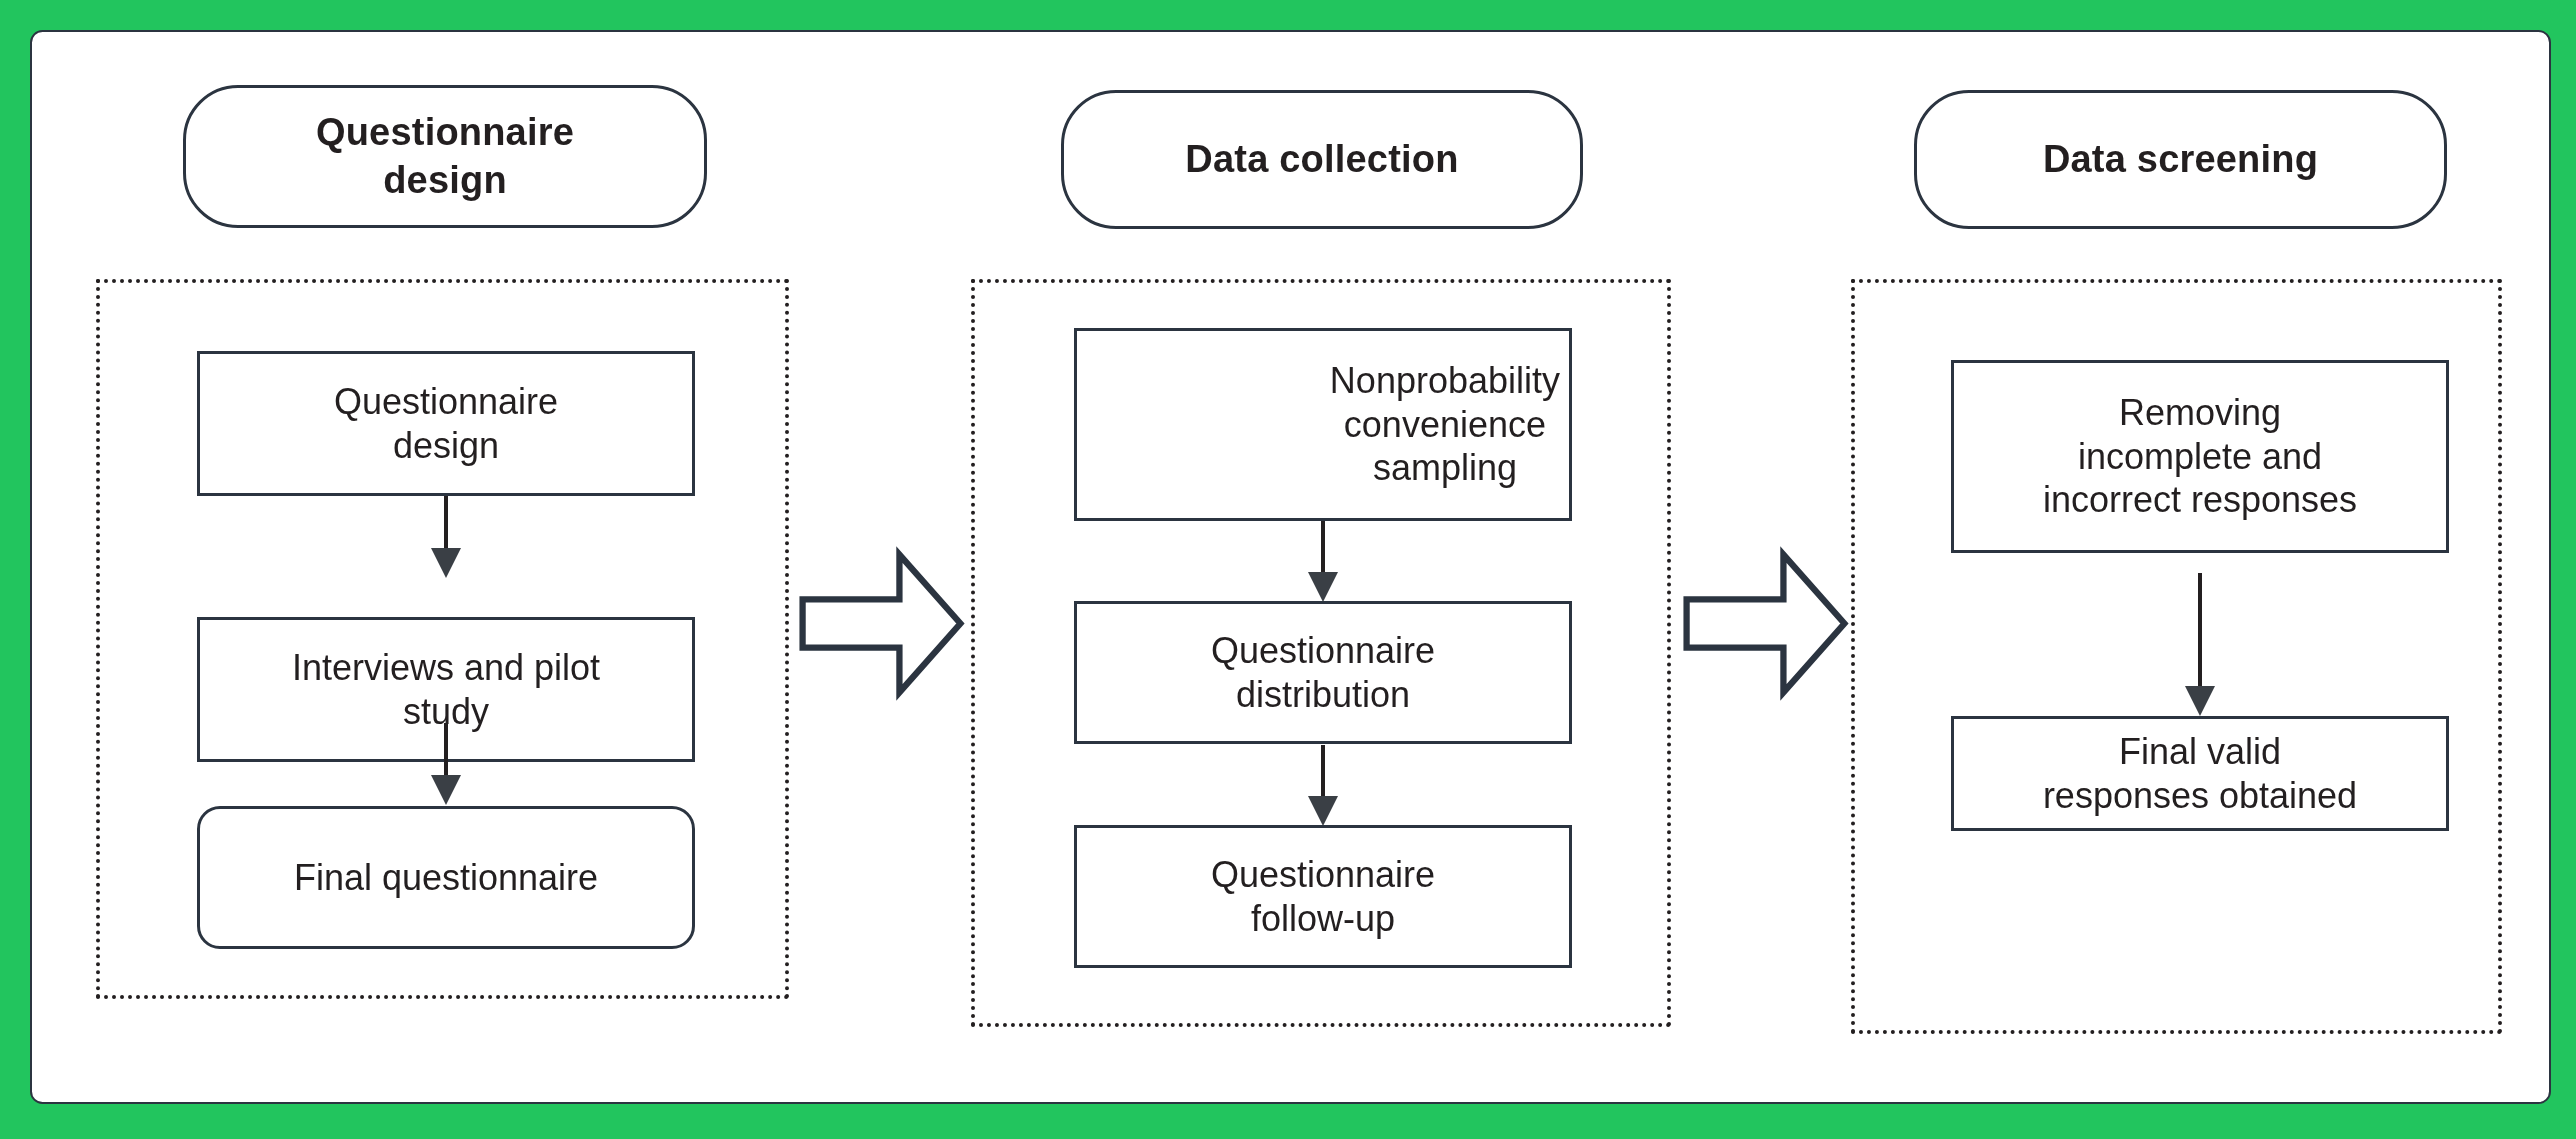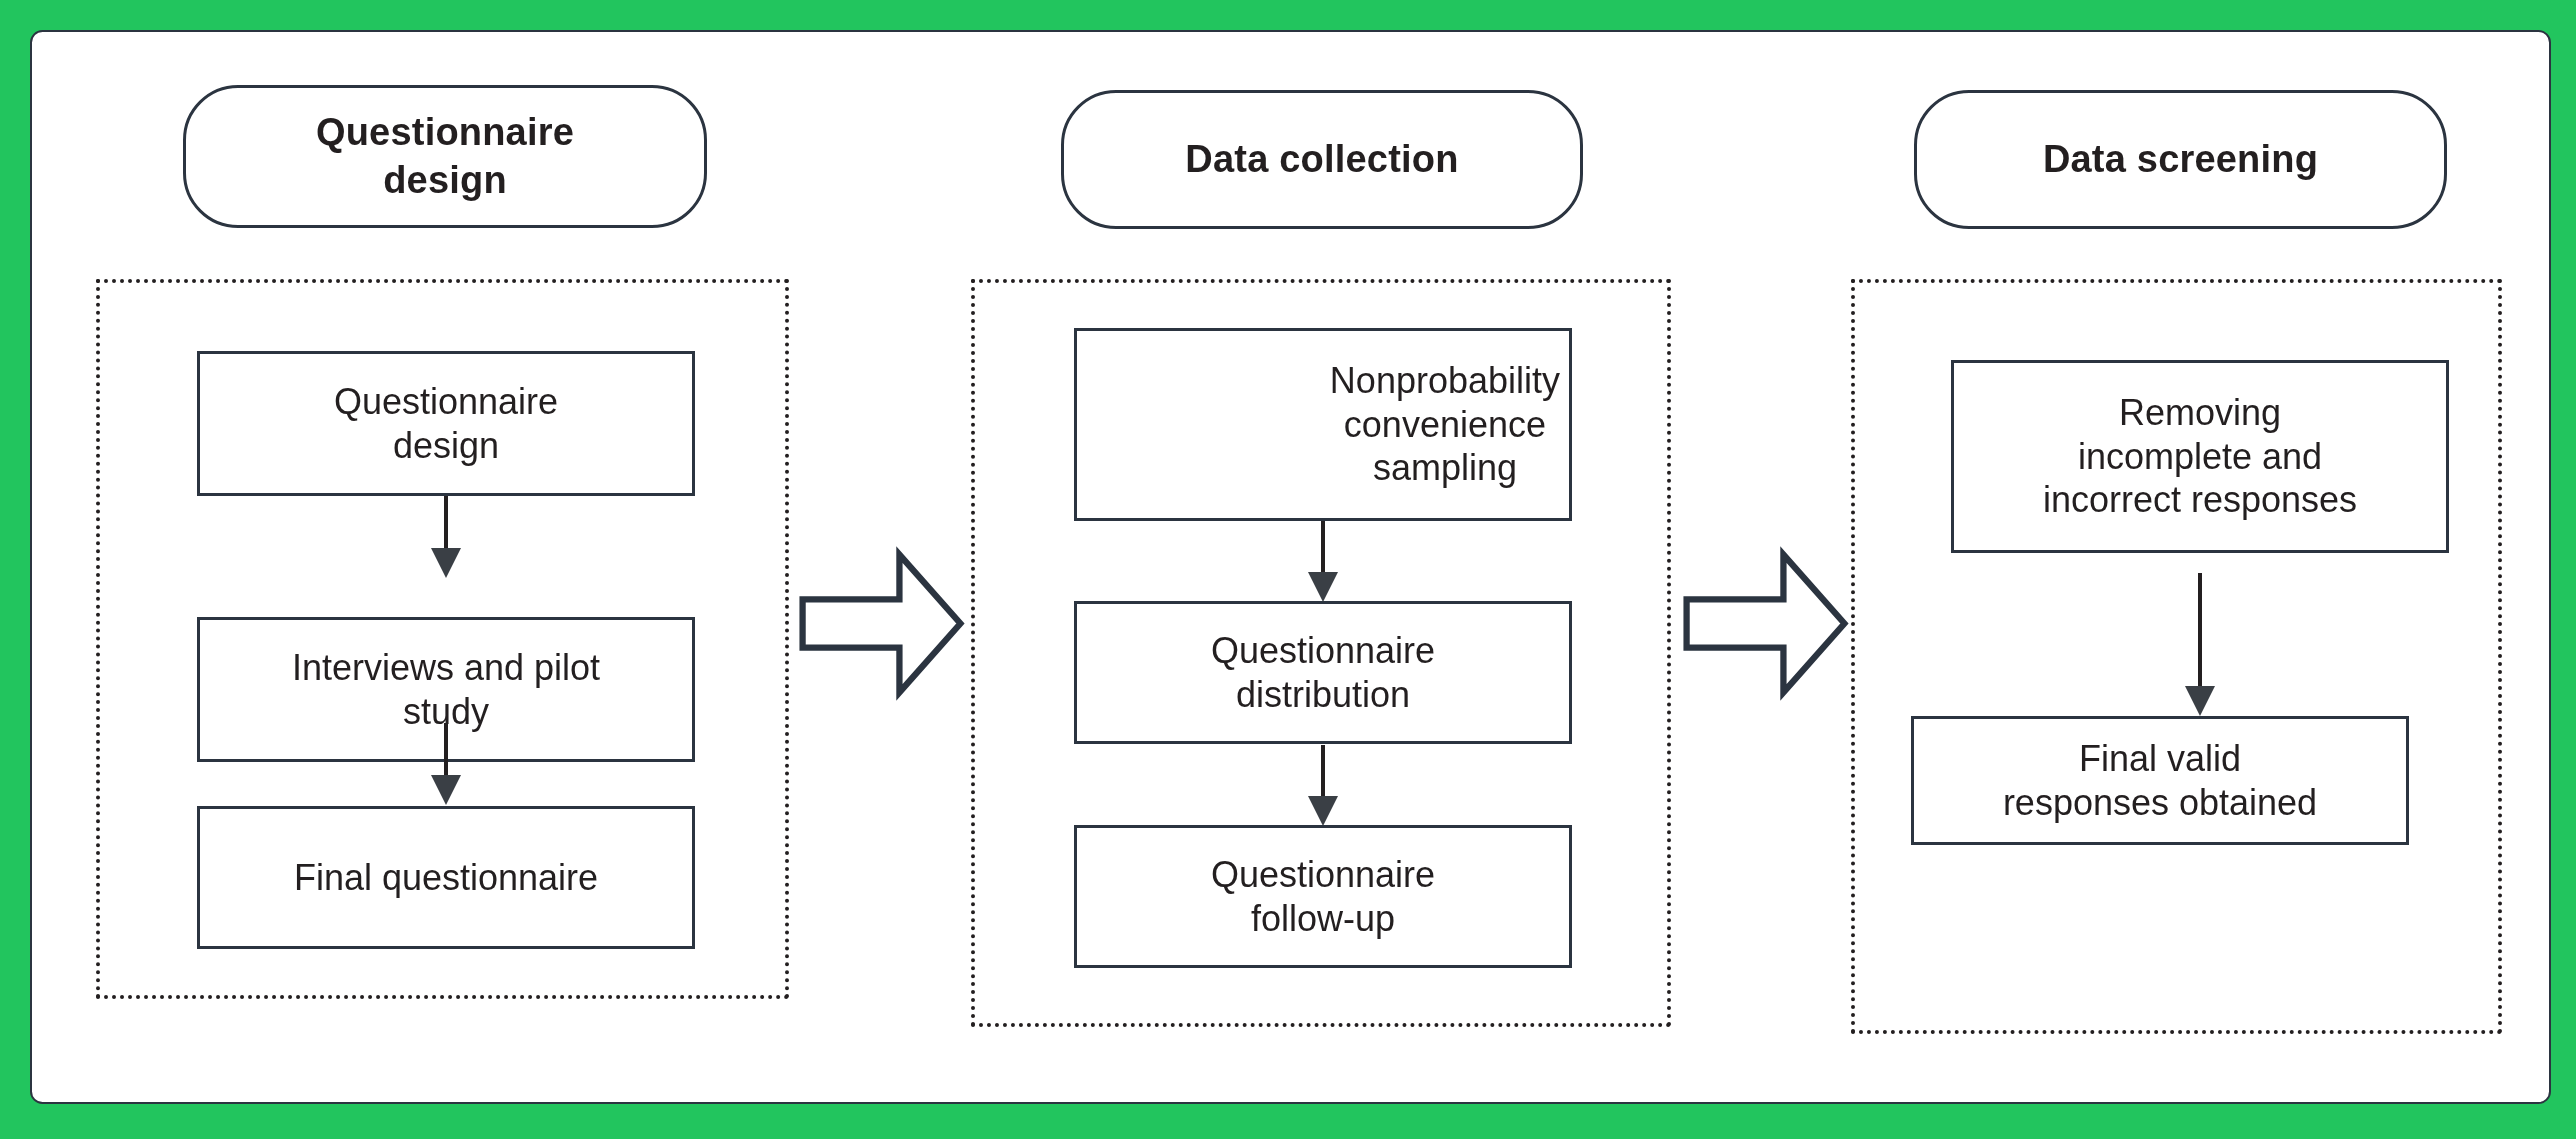--- a/index.html
+++ b/index.html
@@ -130,21 +130,21 @@
     <div class="pbox" style="left:197px;top:578px;width:498px;height:145px;margin-top:39px;">
       <span style="white-space: pre-line;">Interviews and pilot
 study</span>
     </div>
 
     <div class="vconn" style="left:394px;top:723px;width:104px;height:82px;">
       <div class="shaft" style="height:54px;"></div>
       <div class="head"></div>
     </div>
 
-    <div class="pbox" style="left:197px;top:806px;width:498px;height:143px;">
+    <div class="pbox" style="left:197px;top:806px;width:498px;height:143px;border-radius:23px;">
       <span style="white-space: pre-line;">Final questionnaire</span>
     </div>
   </div>
 
   <div class="block-arrow" style="left:799px;top:551px;width:165px;height:145px;">
     <svg viewBox="0 0 184 162" preserveAspectRatio="none">
       <polygon points="4,54 112,54 112,4 180,81 112,158 112,108 4,108" fill="#ffffff" stroke="#2b3440" stroke-width="7" stroke-linejoin="miter"></polygon>
     </svg>
   </div>
 
@@ -197,20 +197,20 @@
       <span style="white-space: pre-line;">Removing
 incomplete and
 incorrect responses</span>
     </div>
 
     <div class="vconn" style="left:2148px;top:573px;width:104px;height:143px;">
       <div class="shaft" style="height:113px;"></div>
       <div class="head"></div>
     </div>
 
-    <div class="pbox" style="left:1911px;top:716px;width:498px;height:129px;">
+    <div class="pbox" style="left:1951px;top:716px;width:498px;height:115px;">
       <span style="white-space: pre-line;">Final valid
 responses obtained</span>
     </div>
   </div>
 
 </div>
 
 
 </body></html>

